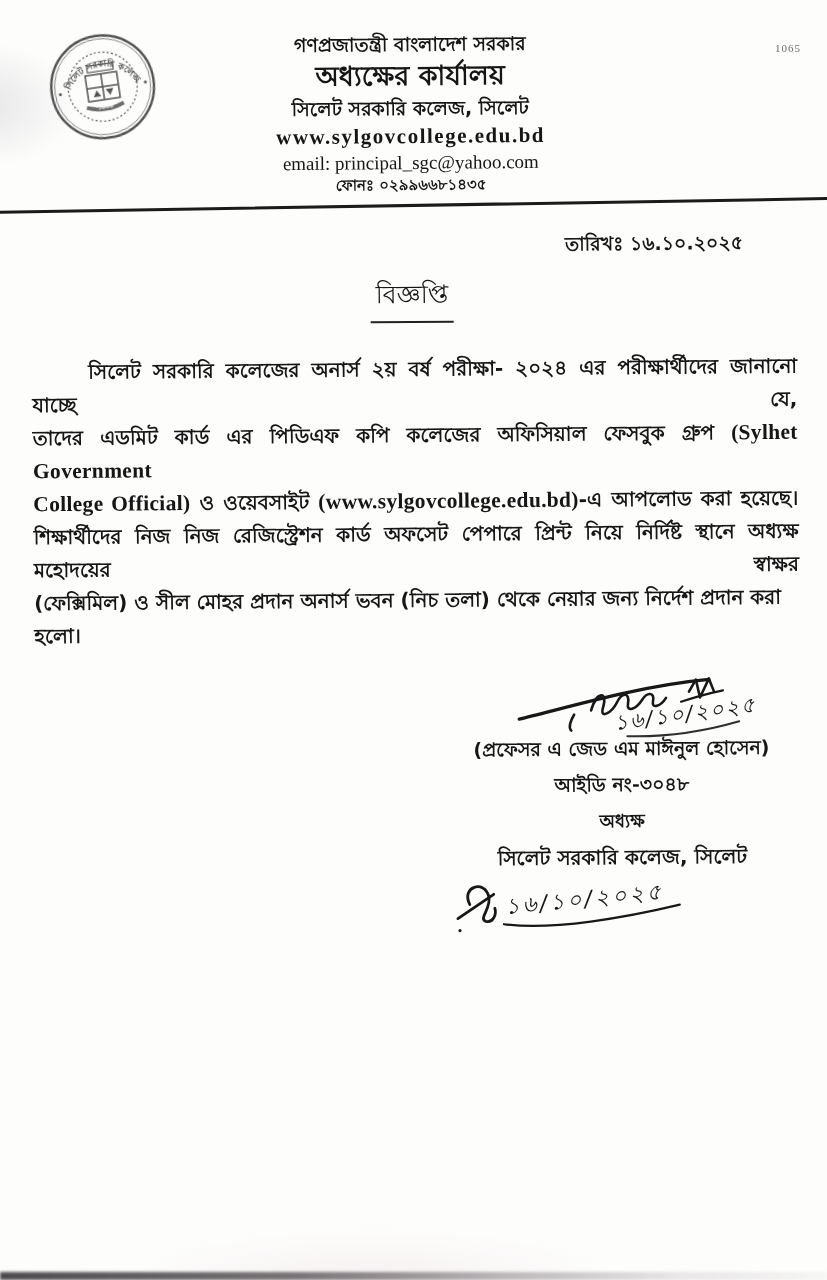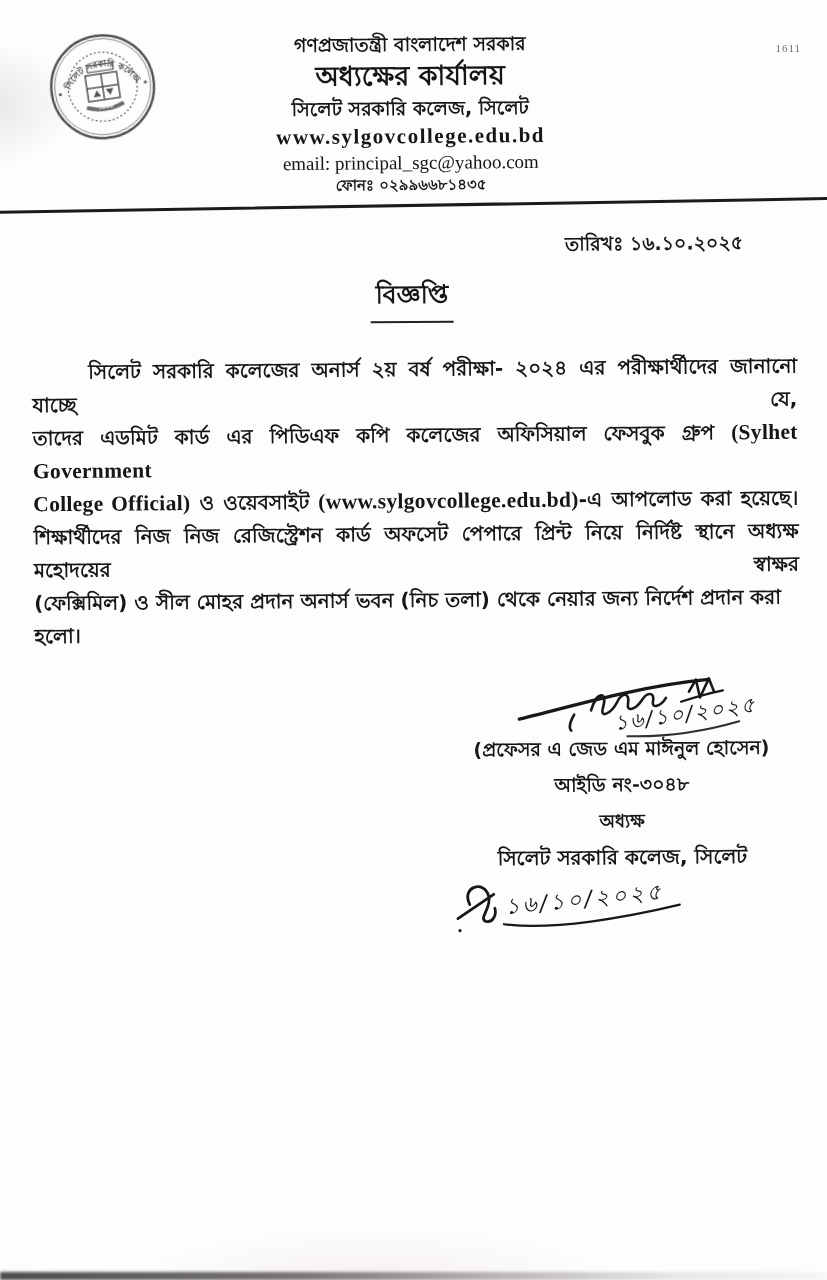--- a/index.html
+++ b/index.html
@@ -34,21 +34,21 @@
   .h-email{font-size:19px;font-family:"Liberation Serif","DejaVu Serif",serif;margin-top:1px;}
   .h-phone{font-size:15px;font-weight:bold;margin-top:2px;}
   .rule{
     height:3px;background:#1b1b1b;width:103%;margin-left:-1.5%;
     margin-top:9px;transform:rotate(-0.45deg);border-radius:2px;
   }
   
   .date-row{text-align:right;padding-right:82px;margin-top:24px;font-size:19px;font-weight:bold;}
   .title-row{text-align:center;margin-top:12px;}
   .title-row span{
-    display:inline-block;font-size:25px;font-weight:bold;
+    display:inline-block;font-size:25px;font-weight:normal;
     border-bottom:2.5px solid #222;padding:0 5px 3px;
   }
   
   .paragraph{margin:30px 29px 0 33px;font-size:20px;font-weight:bold;line-height:33px;}
   .para-line{white-space:normal;}
   .para-line.justify{text-align:justify;text-align-last:justify;}
   .para-line.indent{text-indent:56px;}
   .para-line .en{font-family:"Liberation Serif","DejaVu Serif",serif;font-size:21.5px;letter-spacing:.3px;}
   
   .sig-block{width:340px;margin:20px 38px 0 auto;text-align:center;position:relative;}
@@ -67,21 +67,21 @@
       rgba(105,98,104,.45) 60%, rgba(150,140,146,.2) 82%, rgba(170,160,165,.08) 100%);
   }
   svg .ink{stroke:#181818;fill:none;stroke-linecap:round;stroke-linejoin:round;}
   svg .stamp{stroke:#3c3c3c;fill:none;}
 </style>
 </head>
 <body>
 
 <div class="page">
 
-  <div class="corner-number">1611</div>
+  <div class="corner-number">1065</div>
 
   <div class="content">
 
     <svg class="seal" viewBox="0 0 120 120">
       <circle class="stamp" cx="60" cy="60" r="55" stroke-width="2.6"></circle>
       <circle class="stamp" cx="60" cy="60" r="51.5" stroke-width="1" opacity=".75"></circle>
       <circle class="stamp" cx="60" cy="60" r="37" stroke-width="1.3" stroke-dasharray="2 2.6"></circle>
       <defs>
         <path id="arcTop" d="M22,66 A40,40 0 0 1 98,66"></path>
         <path id="arcBot" d="M26,58 A40,40 0 0 0 94,58"></path>

